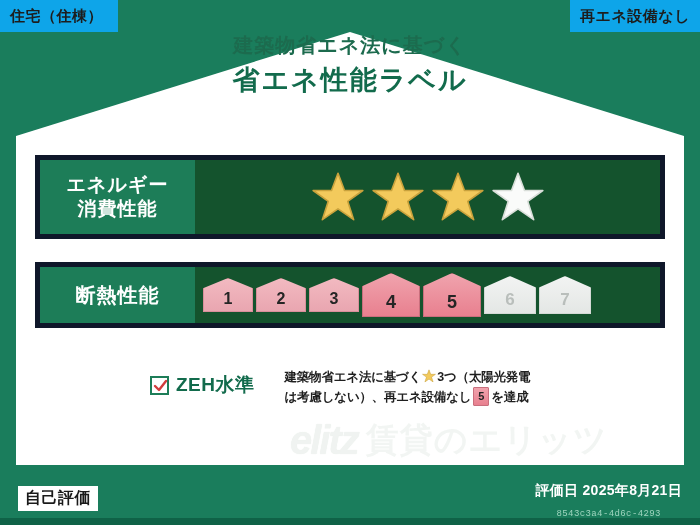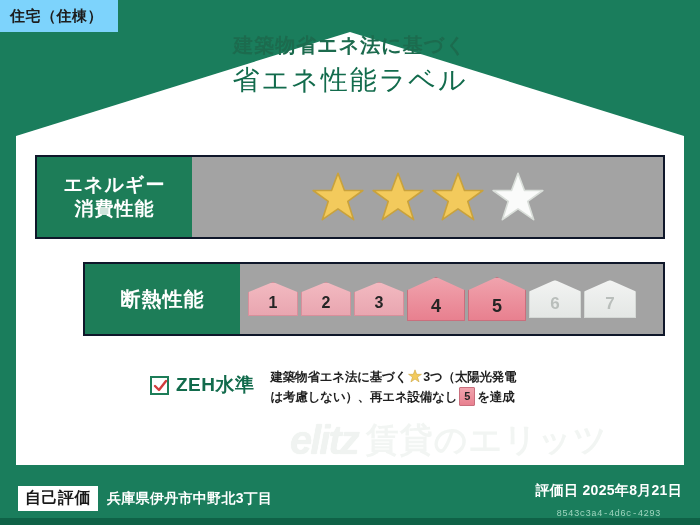--- a/index.html
+++ b/index.html
@@ -13,21 +13,21 @@
 
   
   #label-root{
     position:absolute;inset:0;
     background:#1a7d5c;
   }
 
   
   .tab{
     position:absolute;top:0;
-    background:#7dd3fc;
+    background:#0ea5e9;
     color:#1d1d1d;
     font-size:15px;
     font-weight:700;
     letter-spacing:.5px;
     display:flex;align-items:center;
     padding:0 10px;
     height:32px;
     box-sizing:border-box;
   }
   #tab-left{left:0;min-width:118px;}
@@ -51,36 +51,36 @@
   #title-sub{
     color:#1c6b4e;
     font-size:20px;
     font-weight:700;
     letter-spacing:1px;
     margin-bottom:3px;
   }
   #title-main{
     color:#126b4c;
     font-size:27px;
-    font-weight:400;
+    font-weight:700;
     letter-spacing:2px;
   }
 
   
   .row{
     position:absolute;
     left:35px;right:35px;
     display:flex;
     height:84px;
-    background:#a3a3a3;
-    border:2px solid #0f172a;
+    background:#14532d;
+    border:5px solid #0f172a;
     box-sizing:border-box;
   }
   #row-energy{top:155px;}
-  #row-insulation{top:262px;height:74px;margin-left:48px;}
+  #row-insulation{top:262px;height:66px;}
 
   .row-label{
     width:155px;
     flex:0 0 155px;
     background:#1d7d58;
     color:#ffffff;
     display:flex;flex-direction:column;
     align-items:center;justify-content:center;
     font-size:19px;font-weight:700;
     line-height:1.25;
@@ -118,21 +118,21 @@
   .grade.small{width:50px;height:34px;font-size:16px;}
   .grade.big{width:58px;height:44px;font-size:18px;}
   .grade.lv-light{background:linear-gradient(#f2b9c0,#e9a6b0);border:1px solid #d98f9b;}
   .grade.lv-dark{background:linear-gradient(#f0a3ad,#e8808f);border:1px solid #c96f7d;}
   .grade.lv-off{background:linear-gradient(#f2f3f2,#e4e7e5);border:1px solid #d5d9d6;color:#b9bebb;}
 
   
   #zeh-block{
     position:absolute;
     left:150px;right:70px;top:368px;
-    display:flex;align-items:flex-start;gap:16px;
+    display:flex;align-items:flex-start;gap:30px;
   }
   #zeh-badge{
     display:flex;align-items:center;gap:7px;
     padding-top:4px;
     flex:0 0 auto;
   }
   #zeh-check{
     width:19px;height:19px;
     border:2px solid #1d7d58;
     position:relative;
@@ -218,20 +218,23 @@
     background:#0f6247;
   }
 </style>
 </head>
 <body>
 
 <div id="label-root">
 
   <div class="tab" id="tab-left">
     <span>住宅（住棟）</span>
+  </div>
+  <div class="tab" id="tab-right">
+    <span>再エネ設備なし</span>
   </div>
 
   <div id="house"></div>
 
   <div id="title-wrap">
     <div id="title-sub">建築物省エネ法に基づく</div>
     <div id="title-main">省エネ性能ラベル</div>
   </div>
 
   <div class="row" id="row-energy">
@@ -288,21 +291,20 @@
   </div>
 
   <div id="watermark">
     <span id="wm-logo">elitz</span>
     <span id="wm-text">賃貸のエリッツ</span>
   </div>
 
   <div id="footer">
     <div id="footer-inner">
       <span id="self-eval">自己評価</span>
-      <span id="address">兵庫県伊丹市中野北3丁目</span>
     </div>
     <div id="footer-right">
       <div id="eval-date">評価日 2025年8月21日</div>
       <div id="doc-id">8543c3a4-4d6c-4293</div>
     </div>
   </div>
 
   <div id="bottom-strip"></div>
 </div>
 

